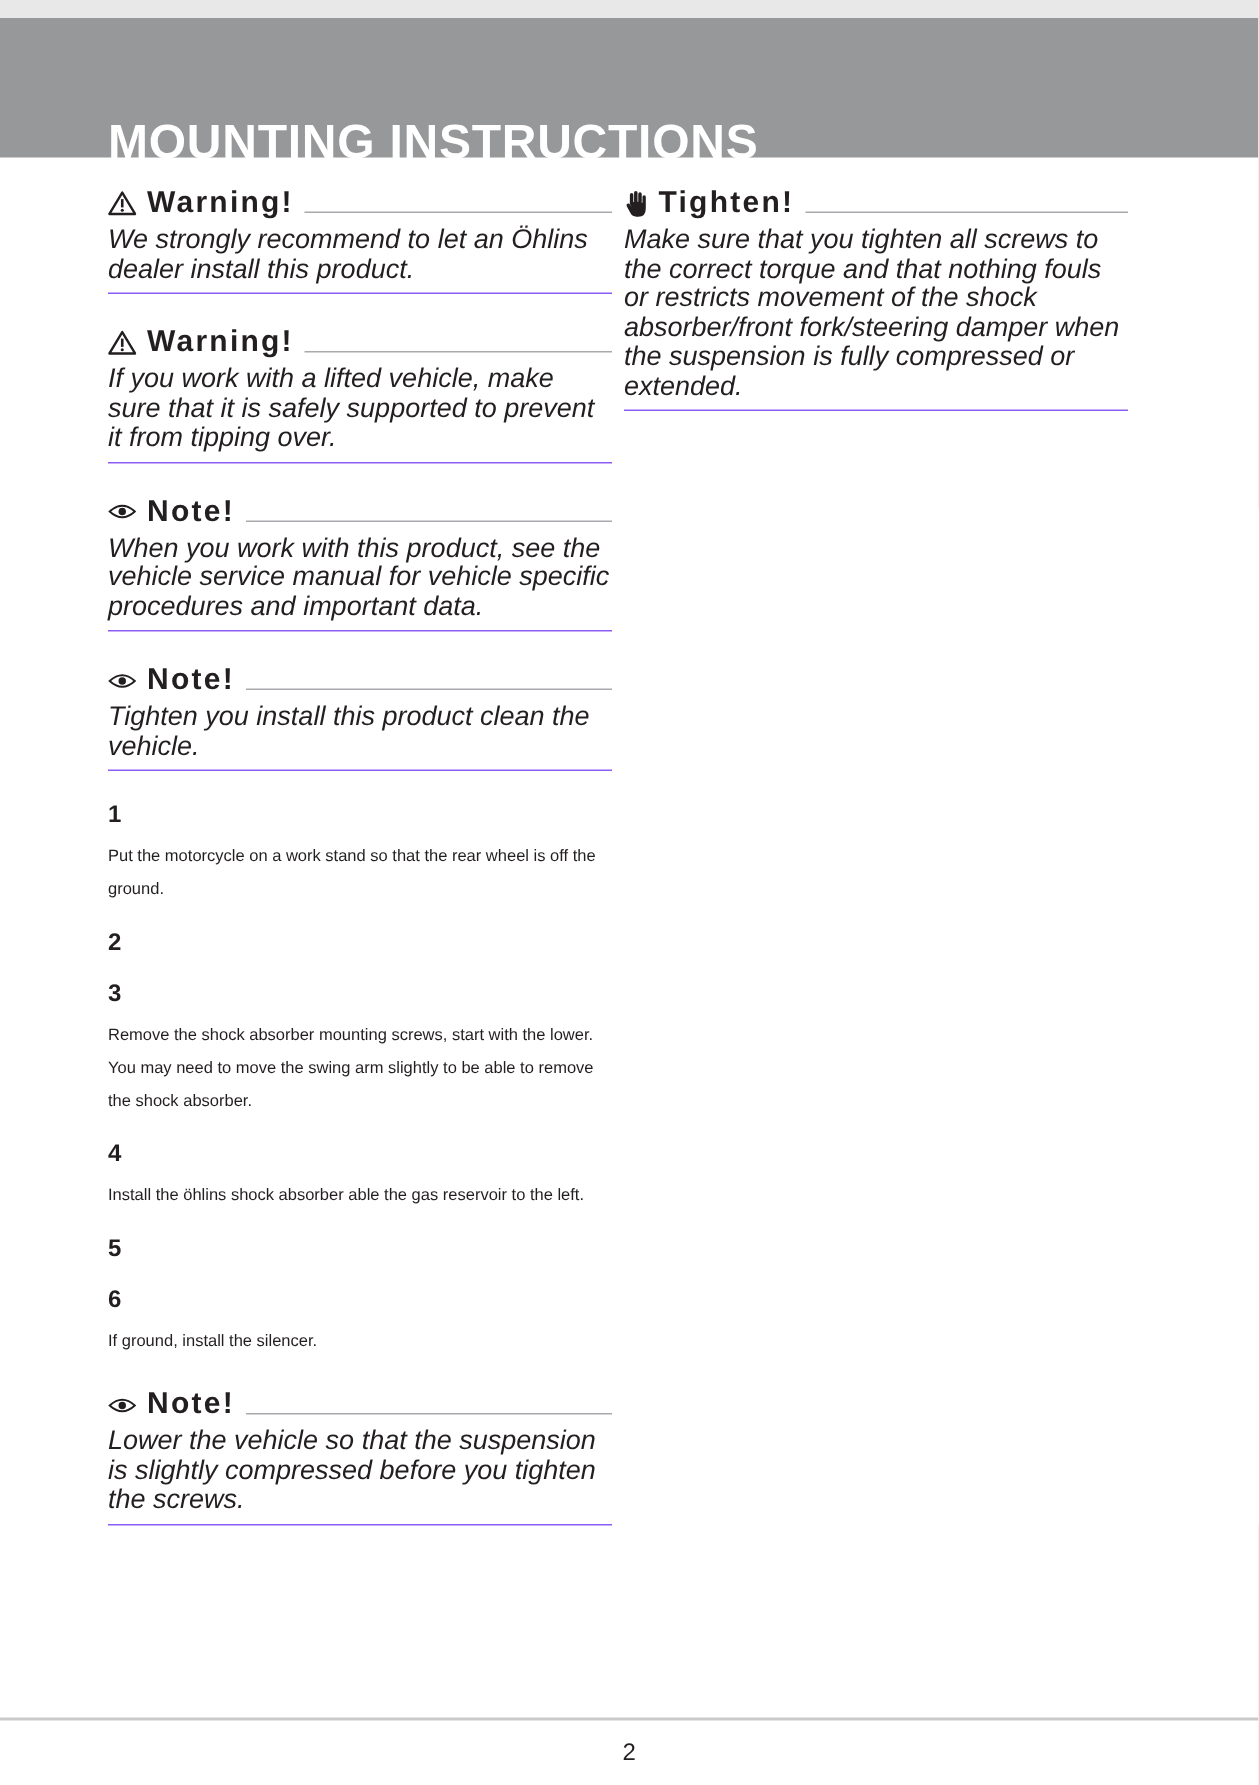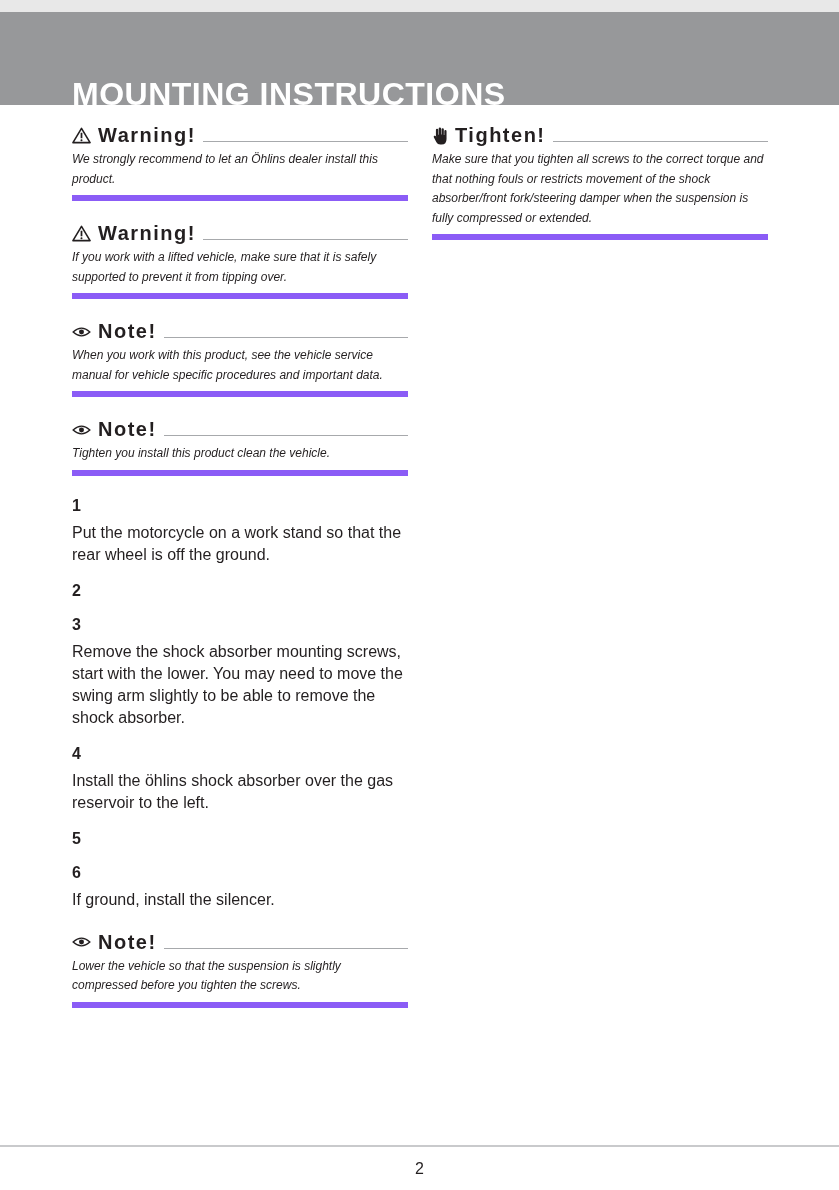--- a/index.html
+++ b/index.html
@@ -12,40 +12,40 @@
   .header {
     height:93px; background:#97989a;
     display:flex; align-items:flex-end;
   }
   .header h1 {
     margin:0 0 -5px 72px;
     font-size:32px; line-height:1; font-weight:bold;
     color:#ffffff; letter-spacing:0.5px;
   }
   .content {
-    display:flex; gap:24px;
+    display:flex; gap:8px;
     padding:19px 72px 0 72px;
   }
   .col { width:336px; flex:0 0 336px; }
 
   
   .adm { margin-bottom:21px; }
   .adm-head { display:flex; align-items:center; gap:7px; }
   .adm-icon { flex:0 0 auto; display:inline-flex; }
   .adm-title { font-size:20px; font-weight:bold; letter-spacing:1.5px; white-space:nowrap; }
   .adm-rule { flex:1 1 auto; height:0; border-bottom:1px solid #a7a9ac; align-self:flex-end; margin-bottom:5px; }
   .adm-body {
-    font-style:italic; font-size:12px; line-height:19.5px;
-    padding:3px 0 6px 0; border-bottom:6px solid #8b5cf6;
+    font-style:italic; font-size:18px; line-height:19.5px;
+    padding:3px 0 6px 0; border-bottom:1px solid #8b5cf6;
   }
 
   
   .step { margin-top:16px; }
   .step-num { font-size:16px; font-weight:bold; margin-bottom:7px; }
-  .step-text { font-size:16px; line-height:22px; }
+  .step-text { font-size:11px; line-height:22px; }
   .steps { margin-bottom:4px; }
   .adm-last { margin-top:20px; }
 
   
   .footer {
     position:absolute; left:0; right:0; bottom:0; height:57px;
     border-top:2px solid #c9cacc;
     text-align:center; padding-top:13px;
   }
   .page-number { font-size:16px; color:#231f20; }
@@ -130,21 +130,21 @@
         </div>
         <div class="step">
           <div class="step-num">2</div>
         </div>
         <div class="step">
           <div class="step-num">3</div>
           <div class="step-text">Remove the shock absorber mounting screws, start with the lower. You may need to move the swing arm slightly to be able to remove the shock absorber.</div>
         </div>
         <div class="step">
           <div class="step-num">4</div>
-          <div class="step-text">Install the öhlins shock absorber over the gas reservoir to the left.</div>
+          <div class="step-text">Install the öhlins shock absorber able the gas reservoir to the left.</div>
         </div>
         <div class="step">
           <div class="step-num">5</div>
         </div>
         <div class="step">
           <div class="step-num">6</div>
           <div class="step-text">If ground, install the silencer.</div>
         </div>
       </div>
 

